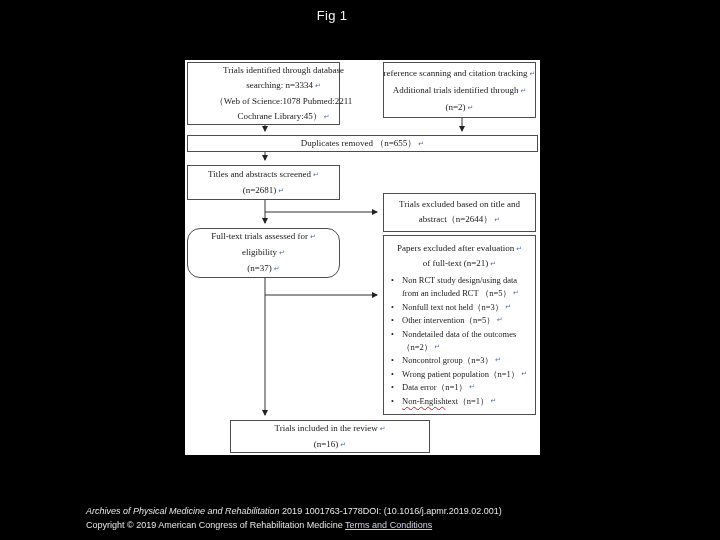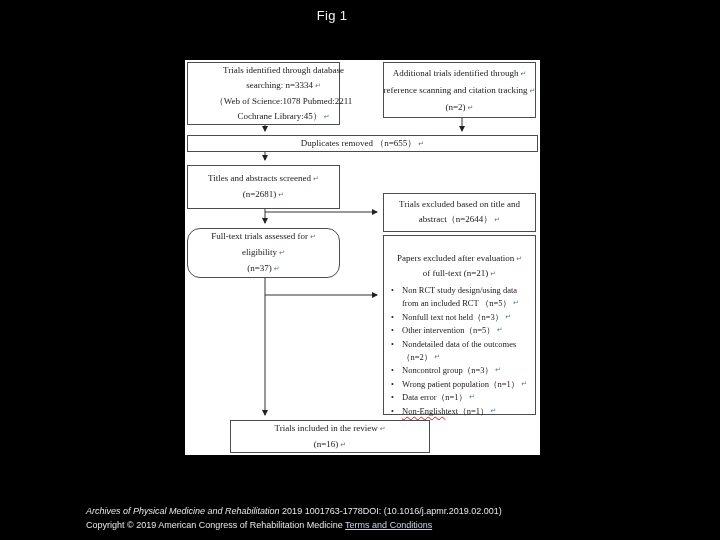--- a/index.html
+++ b/index.html
@@ -20,27 +20,27 @@
     position:absolute;border:1px solid #4d4d4d;background:#fff;
     font-family:"Liberation Serif",serif;font-size:9px;color:#1a1a1a;
     display:flex;flex-direction:column;justify-content:center;align-items:center;
     text-align:center;box-sizing:border-box;
   }
   .box .ln{white-space:nowrap;}
   .ret{color:#5570a5;font-size:7px;margin-left:2px;}
   .b1{left:2px;top:2px;width:153px;height:63px;line-height:15px;padding-left:40px;}
   .b2{left:198px;top:2px;width:153px;height:56px;line-height:16px;}
   .b3{left:2px;top:75px;width:351px;height:17px;line-height:15px;}
-  .b4{left:2px;top:105px;width:153px;height:44px;line-height:15px;}
+  .b4{left:2px;top:105px;width:153px;height:35px;line-height:15px;}
   .b5{left:198px;top:133px;width:153px;height:39px;line-height:15px;}
   .b6{left:2px;top:168px;width:153px;height:50px;line-height:15px;border-radius:13px;}
   .b7{
     left:198px;top:175px;width:153px;height:180px;
     justify-content:flex-start;align-items:stretch;text-align:left;
-    padding-top:15px;
+    padding-top:5px;
   }
   .b7 .hd{text-align:center;line-height:14px;white-space:nowrap;}
   .b7 .list{margin-top:3px;font-size:8.5px;}
   .bl{display:flex;line-height:13.4px;white-space:nowrap;}
   .bdot{width:11px;padding-left:7px;flex:none;color:#222;font-size:8px;}
   .b8{left:45px;top:360px;width:200px;height:33px;line-height:15px;}
   .squiggle{
     text-decoration:underline;
     text-decoration-color:#cc2222;
     text-decoration-style:wavy;
@@ -78,22 +78,22 @@
   </svg>
 
   <div class="box b1">
     <div class="ln"><span>Trials identified through database</span></div>
     <div class="ln"><span>searching: n=3334</span><span class="ret">↵</span></div>
     <div class="ln"><span>（Web of Science:1078 Pubmed:2211</span></div>
     <div class="ln"><span>Cochrane Library:45）</span><span class="ret">↵</span></div>
   </div>
 
   <div class="box b2">
+    <div class="ln"><span>reference scanning and citation tracking</span><span class="ret">↵</span></div>
     <div class="ln"><span>Additional trials identified through</span><span class="ret">↵</span></div>
-    <div class="ln"><span>reference scanning and citation tracking</span><span class="ret">↵</span></div>
     <div class="ln"><span>(n=2)</span><span class="ret">↵</span></div>
   </div>
 
   <div class="box b3">
     <div class="ln"><span>Duplicates removed （n=655）</span><span class="ret">↵</span></div>
   </div>
 
   <div class="box b4">
     <div class="ln"><span>Titles and abstracts screened</span><span class="ret">↵</span></div>
     <div class="ln"><span>(n=2681)</span><span class="ret">↵</span></div>

